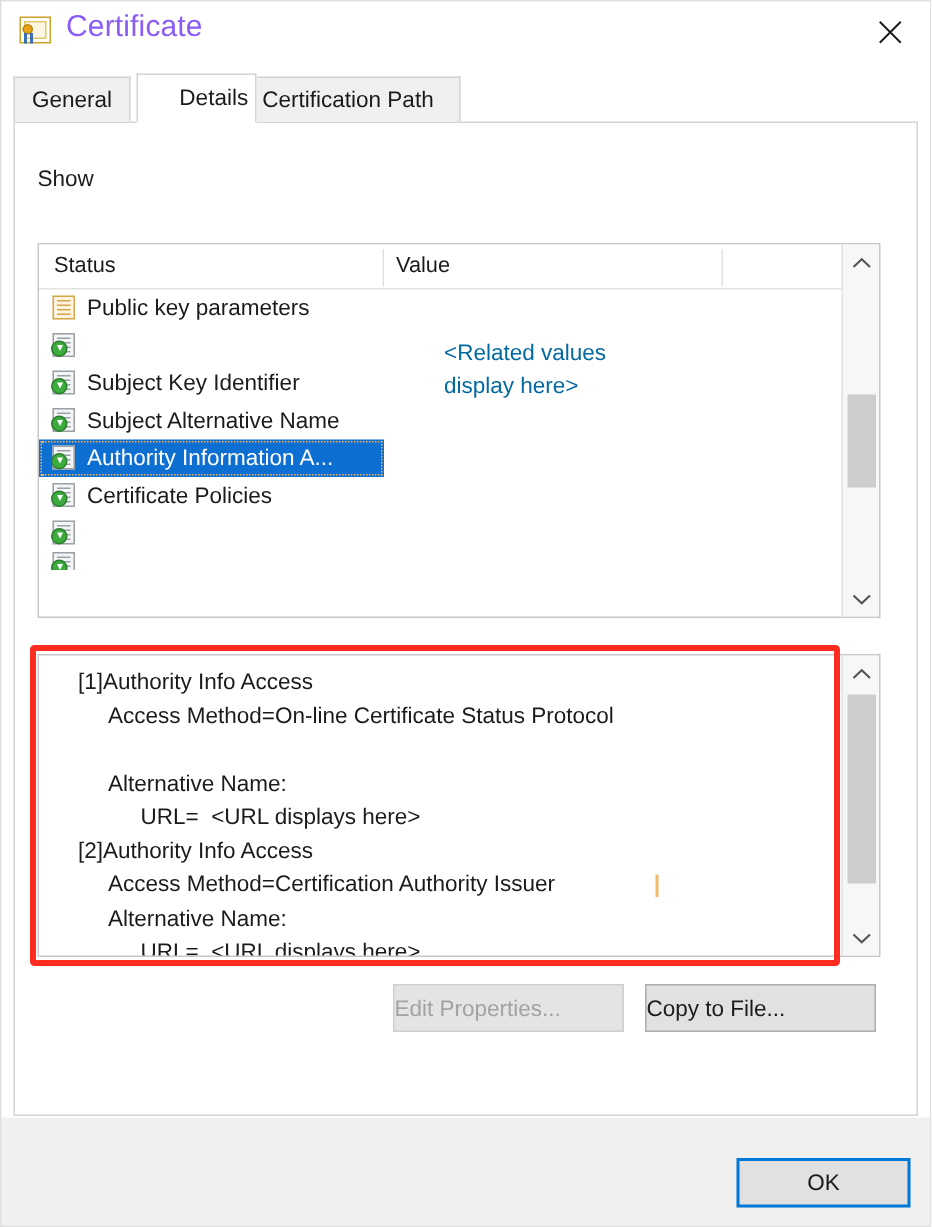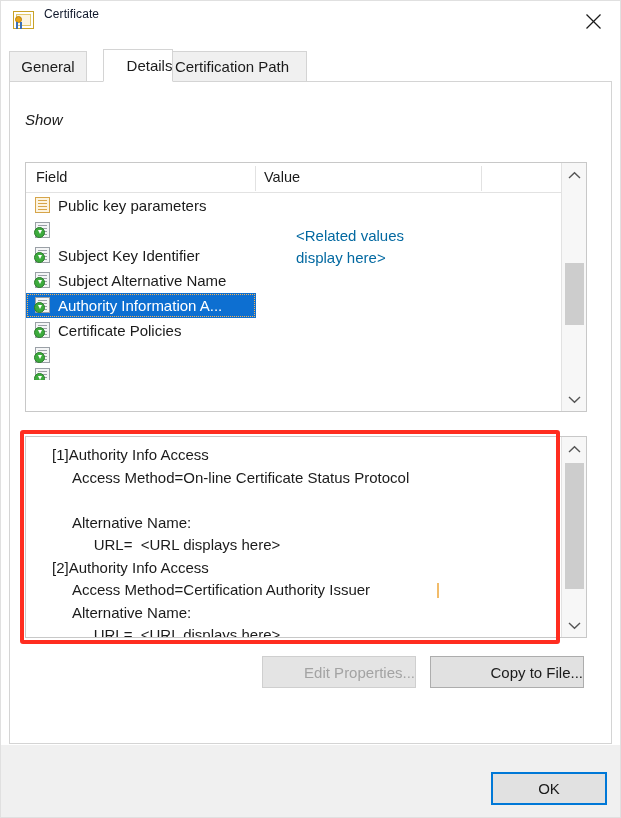--- a/index.html
+++ b/index.html
@@ -72,22 +72,22 @@
     height: 7px;
     background: #3b6fb5;
   }
   .title-icon .ribbon-l { left: 3px; }
   .title-icon .ribbon-r { left: 7px; }
 
   .title-text {
     position: absolute;
     left: 44px;
     top: 7px;
-    font-size: 12px;
-    color: #0f172a;
+    font-size: 20px;
+    color: #8b5cf6;
     letter-spacing: 0.1px;
     white-space: nowrap;
   }
   .close-btn {
     position: absolute;
     right: 0; top: 0;
     width: 56px;
     height: 42px;
     display: flex;
     align-items: center;
@@ -123,21 +123,21 @@
   }
   .tab.active {
     top: 0;
     height: 33px;
     background: #ffffff;
     border: 1px solid #d4d4d4;
     border-bottom: 1px solid #ffffff;
     z-index: 5;
   }
   .tab-general { left: 0; width: 78px; }
-  .tab-details { left: 94px; width: 70px; padding-left: 33px; }
+  .tab-details { left: 82px; width: 80px; padding-left: 33px; }
   .tab-certpath { left: 148px; width: 150px; }
 
   
   .tabpanel {
     position: absolute;
     left: 9px;
     top: 81px;
     width: 603px;
     height: 663px;
     background: #ffffff;
@@ -145,21 +145,20 @@
     box-sizing: border-box;
   }
 
   
   .show-label {
     position: absolute;
     left: 25px;
     top: 111px;
     font-size: 15px;
     color: #1b1b1b;
-    font-style: italic;
   }
   .show-combo {
     position: absolute;
     left: 84px;
     top: 106px;
     width: 300px;
     height: 29px;
     background: #e9e9e9;
     border: 1px solid #adadad;
     box-sizing: border-box;
@@ -395,21 +394,21 @@
   
   .btn {
     position: absolute;
     box-sizing: border-box;
     background: #e1e1e1;
     border: 1px solid #adadad;
     font-size: 15px;
     color: #1b1b1b;
     display: flex;
     align-items: center;
-    justify-content: flex-end;
+    justify-content: flex-start;
     cursor: default;
     white-space: nowrap;
   }
   .btn.disabled {
     color: #a3a3a3;
     background: #e4e4e4;
     border: 1px solid #cfcfcf;
   }
   .btn-edit {
     left: 262px;
@@ -493,21 +492,21 @@
     <div class="tab tab-certpath">
       <span>Certification Path</span>
     </div>
   </div>
 
   <div class="show-label">Show</div>
 
   <div class="fieldlist">
 
     <div class="fl-header">
-      <div class="colhead c1">Field</div>
+      <div class="colhead c1">Status</div>
       <div class="divider d1"></div>
       <div class="colhead c2">Value</div>
       <div class="divider d2"></div>
     </div>
 
     <div class="fl-body">
       <div class="fl-row">
         <span class="fico tan">
           <span class="sheet"></span>
             <span class="lines"></span>

